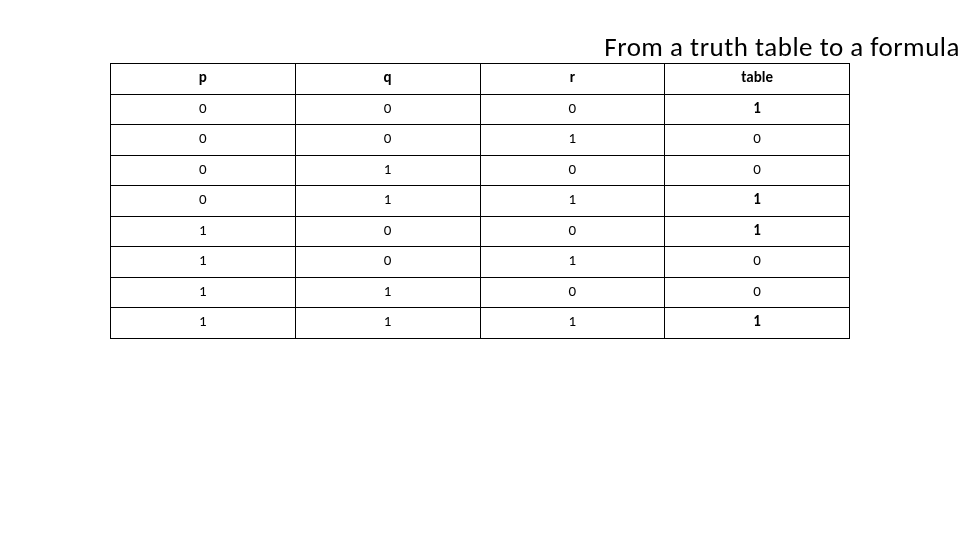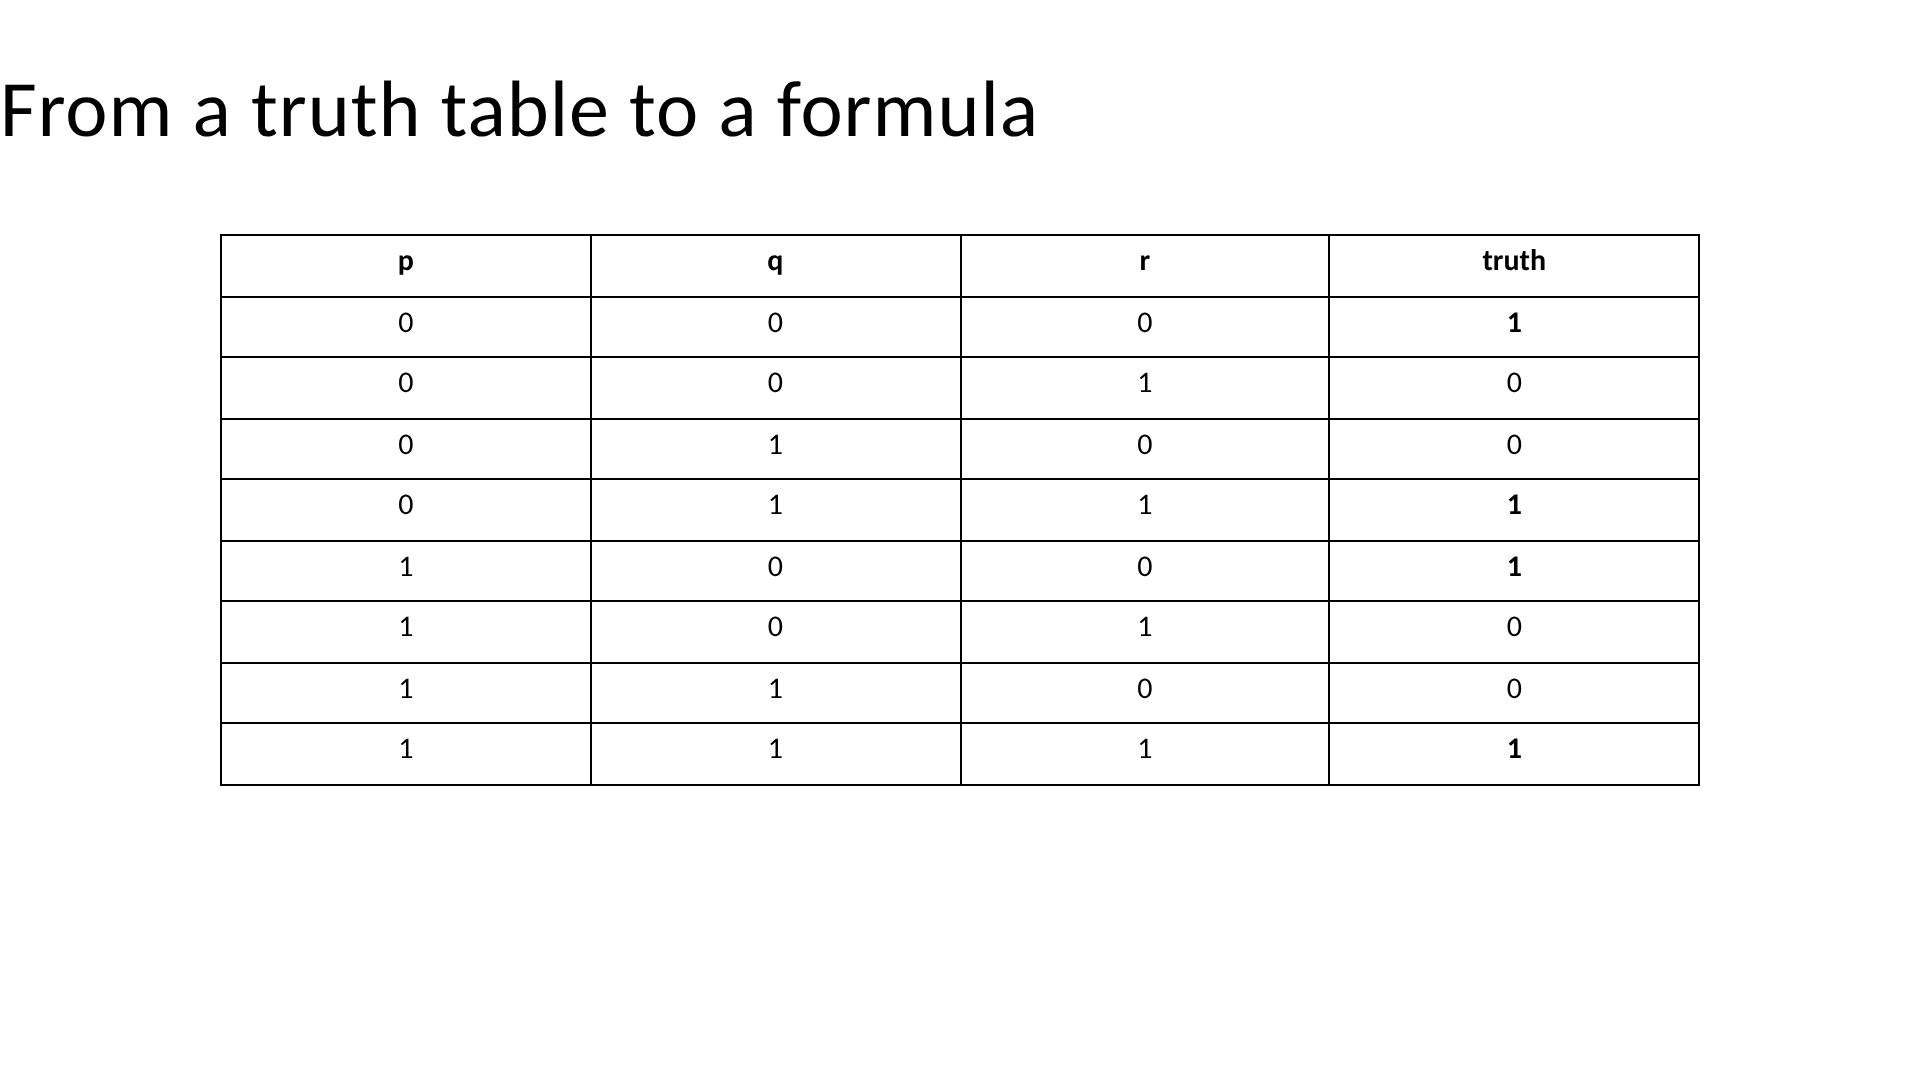--- a/index.html
+++ b/index.html
@@ -14,24 +14,23 @@
       font-family: "Calibri", "Segoe UI", Arial, sans-serif;
       color: #000000;
       position: relative;
     }
     .slide {
       width: 100%;
       height: 100%;
       padding-top: 30px;
     }
     .title {
-      font-size: 40px;
+      font-size: 27px;
       font-weight: 400;
-      text-align: left;
-      margin-bottom: 38px;
+      text-align: right;
       letter-spacing: 0.5px;
     }
     .table-wrap {
       margin: 0 auto;
       width: 740px;
     }
     table {
       width: 100%;
       border-collapse: collapse;
       table-layout: fixed;
@@ -59,21 +58,21 @@
 <div class="slide">
   <h1 class="title">From a truth table to a formula</h1>
 
   <div class="table-wrap">
     <table>
       <thead>
         <tr>
           <th>p</th>
           <th>q</th>
           <th>r</th>
-          <th>truth</th>
+          <th>table</th>
         </tr>
       </thead>
       <tbody>
         <tr>
           <td>0</td>
           <td>0</td>
           <td>0</td>
           <td class="bold">1</td>
         </tr>
         <tr>

